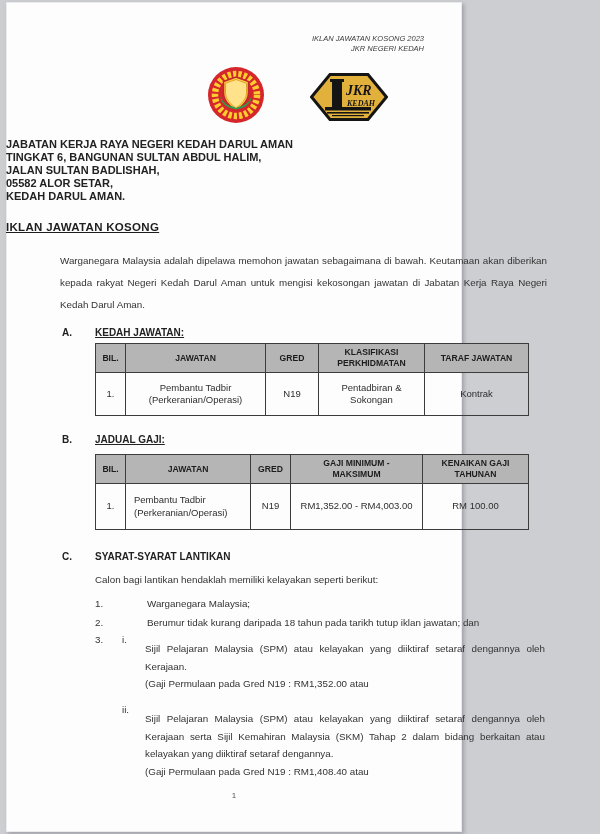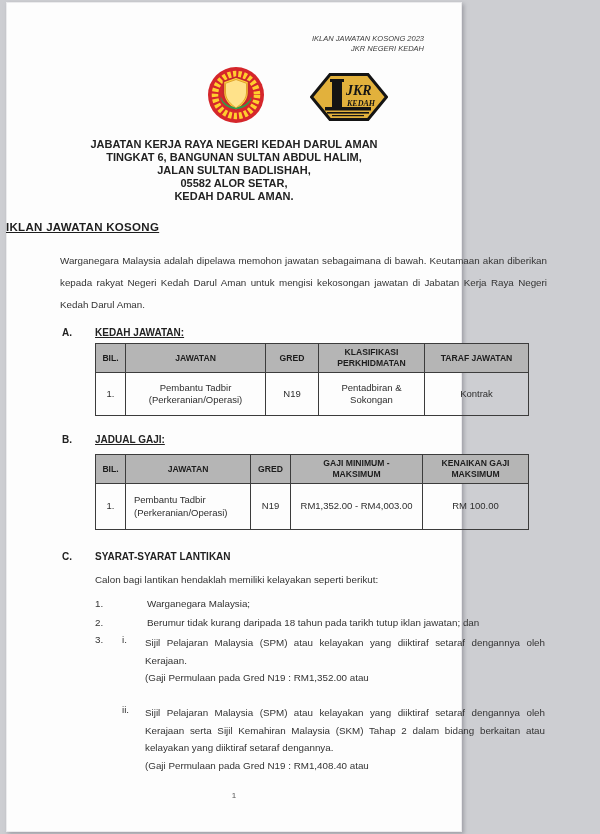--- a/index.html
+++ b/index.html
@@ -19,21 +19,21 @@
   .watermark {
     position:absolute; top:32px; right:38px;
     font-size:7.5px; font-style:italic; color:#3d3d3d;
     text-align:right; line-height:10px;
   }
   .logos { position:absolute; top:62px; left:0; width:100%; height:62px; }
   .crest { position:absolute; left:201px; top:2px; width:58px; height:58px; }
   .jkr-logo { position:absolute; left:304px; top:9px; width:78px; height:48px; }
   .hq-block {
     position:absolute; top:136px; left:0; width:100%;
-    text-align:center; font-weight:bold; font-size:11px; line-height:13px;
+    font-weight:bold; font-size:11px; line-height:13px;
     color:#222;
   }
   .doc-title {
     position:absolute; top:219px; left:0; width:100%;
     font-weight:bold; font-size:11.5px;
     text-decoration:underline; letter-spacing:.3px; color:#1e1e1e;
   }
   .intro {
     position:absolute; top:248px; left:54px; width:487px;
     font-size:9.8px; line-height:22px; text-align:justify; color:#333;
@@ -55,21 +55,21 @@
   .pre { white-space:pre-line; }
   .cell-left { text-align:left !important; padding-left:8px !important; }
   .row-a td { height:43px; }
   .row-b td { height:46px; }
   .c-intro { position:absolute; left:89px; font-size:9.8px; color:#333; }
   .list-item { position:absolute; left:89px; font-size:9.8px; color:#333; }
   .list-num { position:absolute; left:0; top:0; }
   .list-txt { position:absolute; left:52px; top:0; width:414px; }
   .sub-num { position:absolute; left:27px; top:0; }
   .sub-body { position:absolute; left:50px; top:0; width:400px; }
-  .just { text-align:justify; line-height:17.5px; }
+  .just { text-align:justify; line-height:17.5px;margin-top:6px; }
   .note-line { line-height:17.5px; }
   .page-num {
     position:absolute; top:789px; left:0; width:100%;
     text-align:center; font-size:8px; color:#555;
   }
 </style>
 </head>
 <body>
 
 <div class="page">
@@ -157,21 +157,21 @@
         <col style="width:106px">
       </colgroup>
     <tbody>
         <tr>
       <th class="pre">BIL.</th>
       <th class="pre">JAWATAN</th>
       <th class="pre">GRED</th>
       <th class="pre">GAJI MINIMUM -
 MAKSIMUM</th>
       <th class="pre">KENAIKAN GAJI
-MAKSIMUM</th>
+TAHUNAN</th>
     </tr>
     <tr class="row-b">
       <td class="pre">1.</td>
       <td class="pre cell-left">Pembantu Tadbir
 (Perkeranian/Operasi)</td>
       <td class="pre">N19</td>
       <td class="pre">RM1,352.00 - RM4,003.00</td>
       <td class="pre">RM 100.00</td>
     </tr>
   </tbody>

